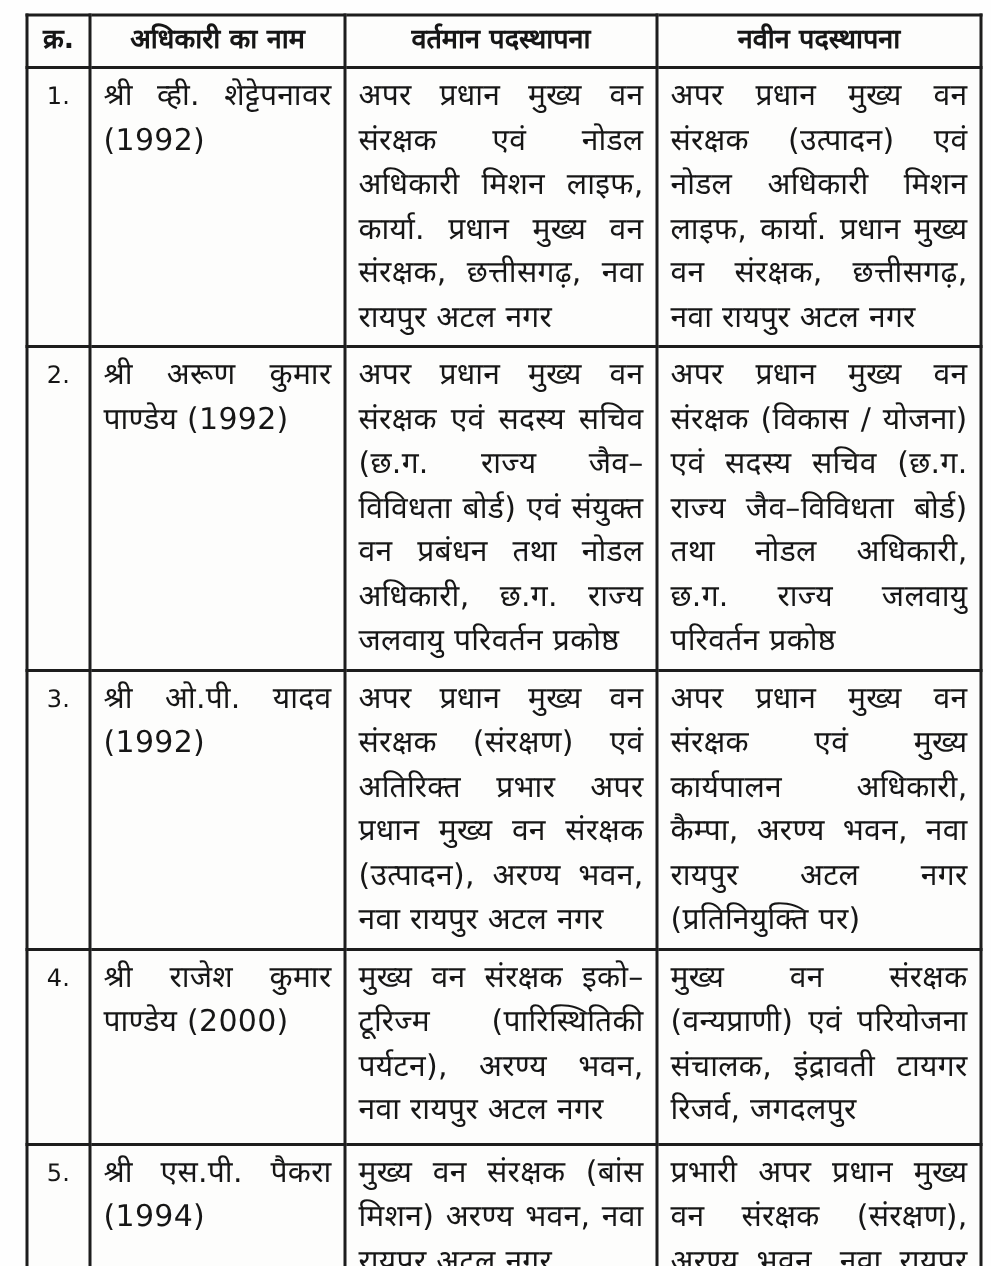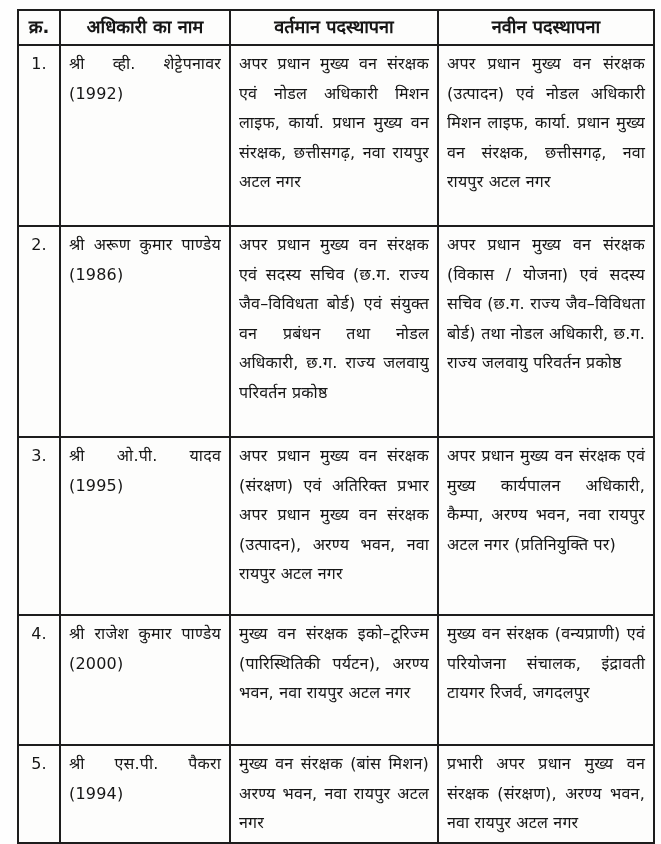--- a/index.html
+++ b/index.html
@@ -43,21 +43,21 @@
   th {
     font-size: 18px;
     font-weight: bold;
     text-align: center;
     height: 32px;
     line-height: 26px;
     white-space: nowrap;
     overflow: hidden;
   }
   td {
-    font-size: 16px;
+    font-size: 20px;
     line-height: 29.5px;
     letter-spacing: 0.2px;
   }
   td.sn {
     text-align: center;
     font-size: 16px;
     padding-left: 2px;
     padding-right: 2px;
   }
   td.name, td.cur, td.new {
@@ -91,27 +91,27 @@
     </thead>
     <tbody>
       <tr class="r1">
         <td class="sn">1.</td>
         <td class="name">श्री व्ही. शेट्टेपनावर (1992)</td>
         <td class="cur">अपर प्रधान मुख्य वन संरक्षक एवं नोडल अधिकारी मिशन लाइफ, कार्या. प्रधान मुख्य वन संरक्षक, छत्तीसगढ़, नवा रायपुर अटल नगर</td>
         <td class="new">अपर प्रधान मुख्य वन संरक्षक (उत्पादन) एवं नोडल अधिकारी मिशन लाइफ, कार्या. प्रधान मुख्य वन संरक्षक, छत्तीसगढ़, नवा रायपुर अटल नगर</td>
       </tr>
       <tr class="r2">
         <td class="sn">2.</td>
-        <td class="name">श्री अरूण कुमार पाण्डेय (1986)</td>
+        <td class="name">श्री अरूण कुमार पाण्डेय (1992)</td>
         <td class="cur">अपर प्रधान मुख्य वन संरक्षक एवं सदस्य सचिव (छ.ग. राज्य जैव–विविधता बोर्ड) एवं संयुक्त वन प्रबंधन तथा नोडल अधिकारी, छ.ग. राज्य जलवायु परिवर्तन प्रकोष्ठ</td>
         <td class="new">अपर प्रधान मुख्य वन संरक्षक (विकास / योजना) एवं सदस्य सचिव (छ.ग. राज्य जैव–विविधता बोर्ड) तथा नोडल अधिकारी, छ.ग. राज्य जलवायु परिवर्तन प्रकोष्ठ</td>
       </tr>
       <tr class="r3">
         <td class="sn">3.</td>
-        <td class="name">श्री ओ.पी. यादव (1995)</td>
+        <td class="name">श्री ओ.पी. यादव (1992)</td>
         <td class="cur">अपर प्रधान मुख्य वन संरक्षक (संरक्षण) एवं अतिरिक्त प्रभार अपर प्रधान मुख्य वन संरक्षक (उत्पादन), अरण्य भवन, नवा रायपुर अटल नगर</td>
         <td class="new">अपर प्रधान मुख्य वन संरक्षक एवं मुख्य कार्यपालन अधिकारी, कैम्पा, अरण्य भवन, नवा रायपुर अटल नगर (प्रतिनियुक्ति पर)</td>
       </tr>
       <tr class="r4">
         <td class="sn">4.</td>
         <td class="name">श्री राजेश कुमार पाण्डेय (2000)</td>
         <td class="cur">मुख्य वन संरक्षक इको–टूरिज्म (पारिस्थितिकी पर्यटन), अरण्य भवन, नवा रायपुर अटल नगर</td>
         <td class="new">मुख्य वन संरक्षक (वन्यप्राणी) एवं परियोजना संचालक, इंद्रावती टायगर रिजर्व, जगदलपुर</td>
       </tr>
       <tr class="r5">

